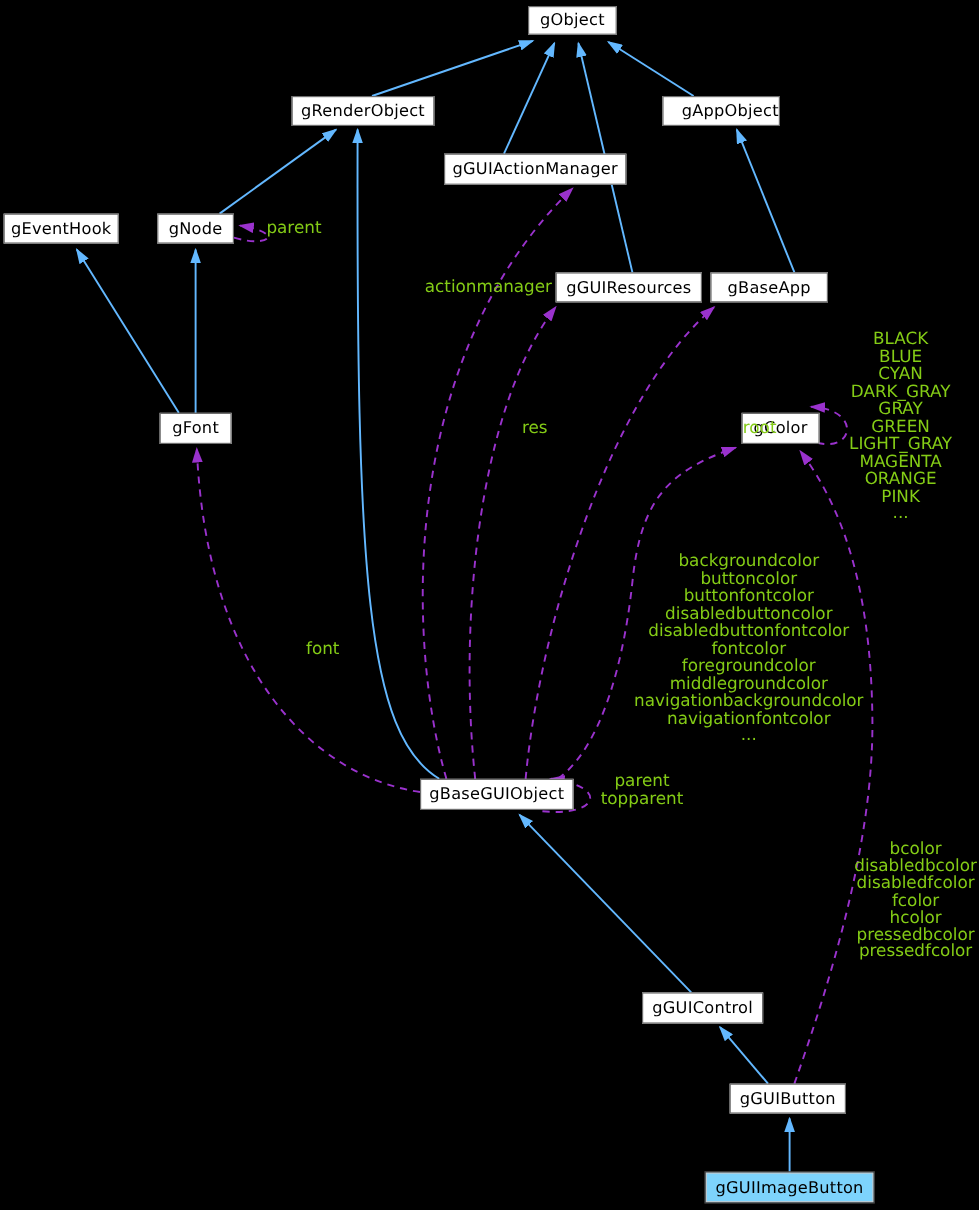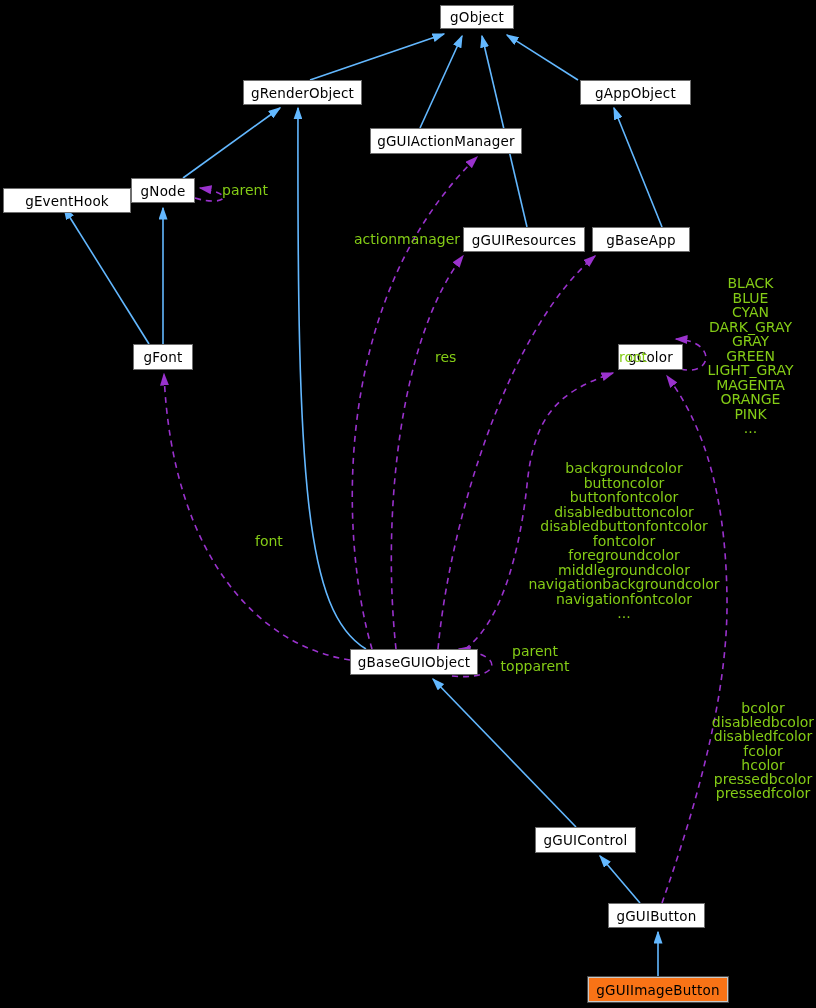--- a/index.html
+++ b/index.html
@@ -7,21 +7,21 @@
     position:relative;width:816px;height:1008px;background:#000;overflow:hidden;
     font-family:"DejaVu Sans","Liberation Sans",sans-serif;
   }
   #edges{position:absolute;left:0;top:0;}
   .node{
     position:absolute;box-sizing:border-box;
     background:#ffffff;border:1px solid #6e6e6e;color:#000;
     display:flex;align-items:center;justify-content:center;
     font-size:13.5px;letter-spacing:0.2px;cursor:pointer;
   }
-  .node.highlight{background:#f97316;border:1px solid #c8c8c8;outline:1px solid #4a4a4a;}
+  .node.highlight{background:#7dd3fc;border:1px solid #c8c8c8;outline:1px solid #4a4a4a;}
   .elabel{
     position:absolute;color:#84cc16;font-size:14px;
     white-space:pre-line;pointer-events:none;
   }
   .elabel.multi{text-align:center;line-height:14.5px;}
 </style>
 </head>
 <body>
 
 <div id="canvas">
@@ -63,33 +63,33 @@
       <path d="M662,903 C693,815 728,700 727,600 C726,480 697,416 667,376" marker-end="url(#ap)"></path>
     </g>
   </svg>
 
   <div class="node" style="left:440px;top:5px;width:74px;height:24px;">
       <span>gObject</span>
     </div>
   <div class="node" style="left:243px;top:80px;width:119px;height:25px;">
       <span>gRenderObject</span>
     </div>
-  <div class="node" style="left:580px;top:80px;width:111px;height:25px;">
+  <div class="node" style="left:552px;top:80px;width:98px;height:25px;justify-content:flex-end;">
       <span>gAppObject</span>
     </div>
   <div class="node" style="left:331px;top:128px;width:152px;height:26px;margin-left:39px;">
       <span>gGUIActionManager</span>
     </div>
   <div class="node" style="left:463px;top:227px;width:122px;height:25px;">
       <span>gGUIResources</span>
     </div>
   <div class="node" style="left:592px;top:227px;width:98px;height:25px;">
       <span>gBaseApp</span>
     </div>
-  <div class="node" style="left:3px;top:188px;width:128px;height:25px;">
+  <div class="node" style="left:3px;top:178px;width:96px;height:25px;">
       <span>gEventHook</span>
     </div>
   <div class="node" style="left:131px;top:178px;width:64px;height:25px;">
       <span>gNode</span>
     </div>
   <div class="node" style="left:133px;top:344px;width:60px;height:26px;">
       <span>gFont</span>
     </div>
   <div class="node" style="left:618px;top:344px;width:65px;height:26px;">
       <span>gColor</span>

